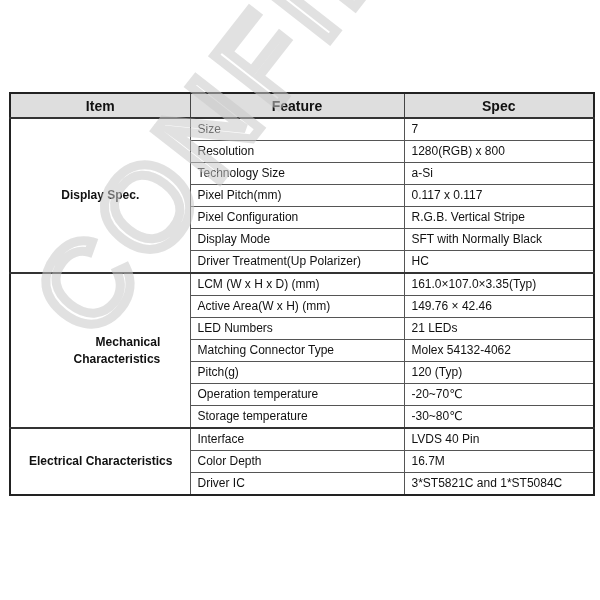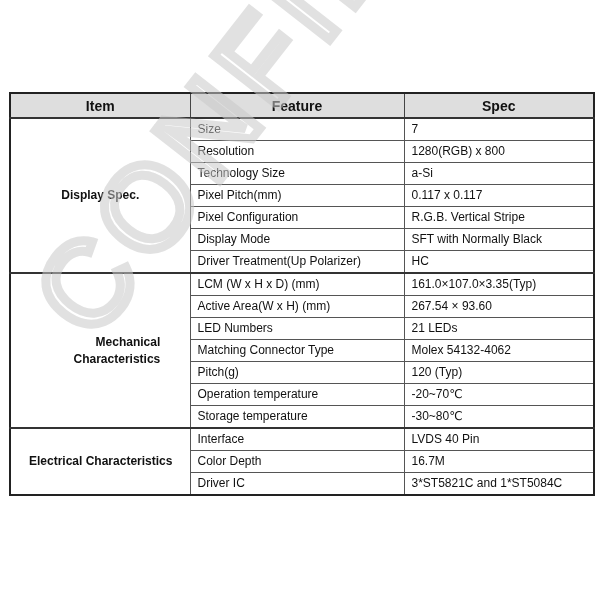--- a/index.html
+++ b/index.html
@@ -129,21 +129,21 @@
 
     <tr class="section-start">
       <td class="group" rowspan="7">
         <span style="display:inline-block; width:120px;text-align:right;">Mechanical Characteristics</span>
       </td>
       <td>LCM (W x H x D) (mm)</td>
       <td>161.0×107.0×3.35(Typ)</td>
     </tr>
     <tr>
       <td>Active Area(W x H) (mm)</td>
-      <td>267.54 × 93.60</td>
+      <td>149.76 × 42.46</td>
     </tr>
     <tr>
       <td>LED Numbers</td>
       <td>21 LEDs</td>
     </tr>
     <tr>
       <td>Matching Connector Type</td>
       <td>Molex 54132-4062</td>
     </tr>
     <tr>

